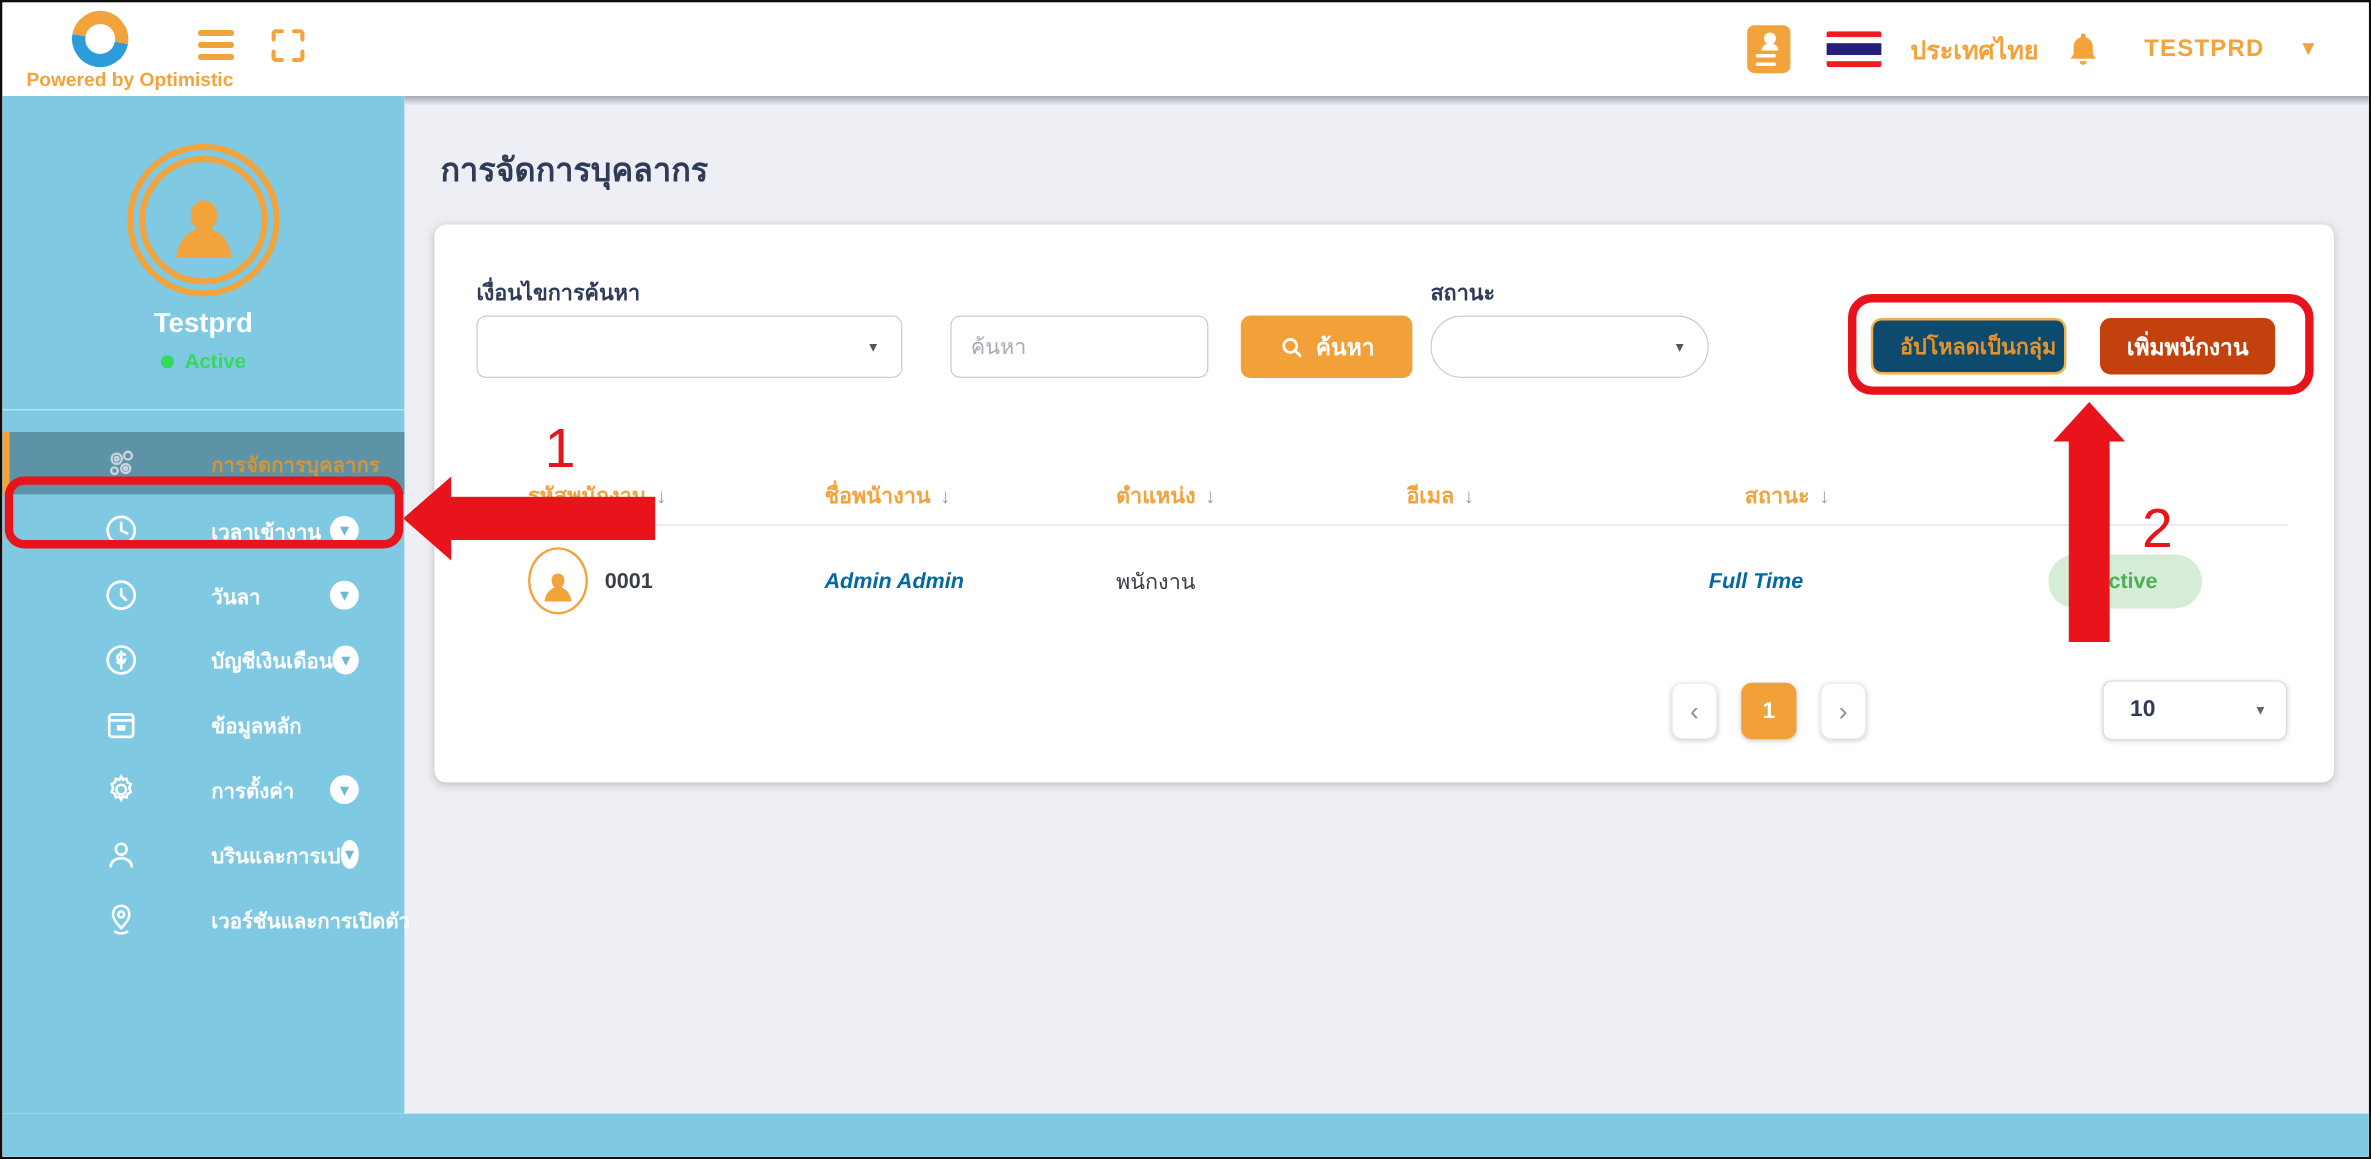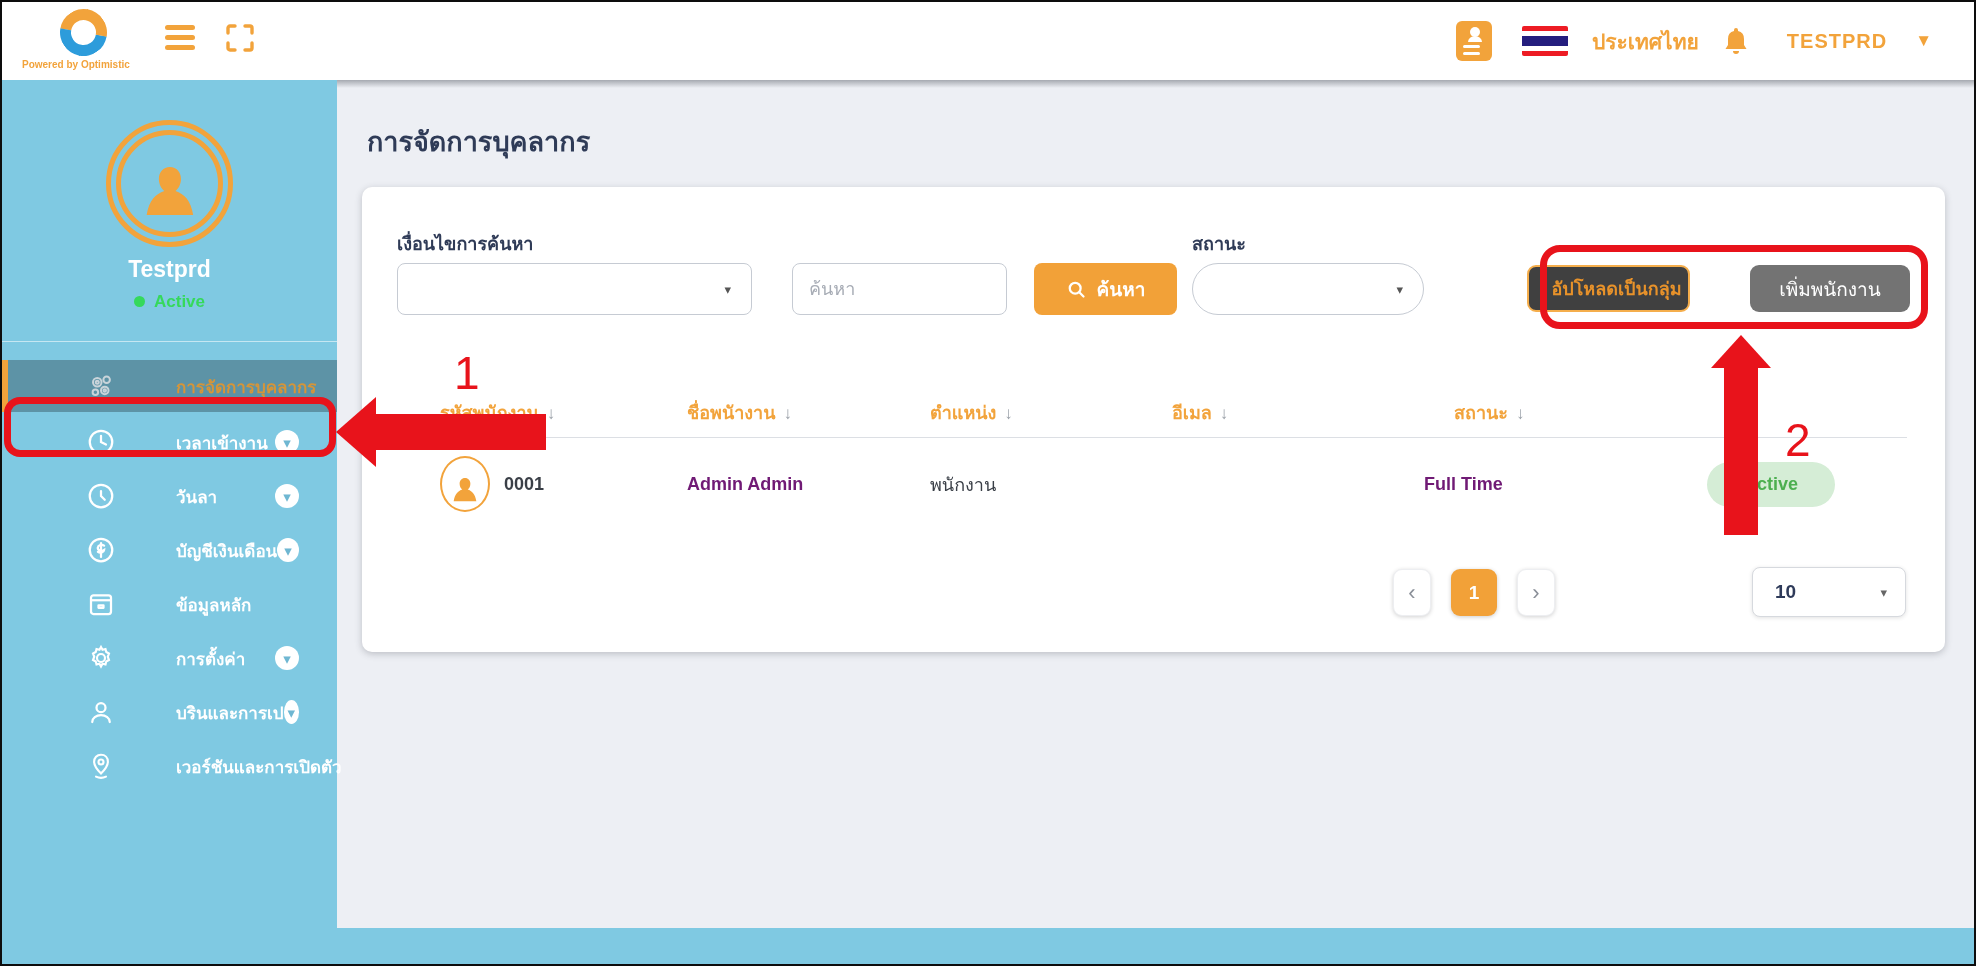--- a/index.html
+++ b/index.html
@@ -5,21 +5,21 @@
   html,body{margin:0;padding:0;background:#fff;}
   .screen{position:relative;width:1976px;height:966px;box-sizing:border-box;
     border:2px solid #0d0d0d;background:#fff;overflow:hidden;
     font-family:"Liberation Sans","DejaVu Sans",sans-serif;}
 
   
   .topbar{position:absolute;left:0;top:0;width:100%;height:78px;background:#fff;z-index:5;}
   .logo-ring{position:absolute;left:58px;top:7px;width:47px;height:47px;border-radius:50%;
     box-sizing:border-box;border:11px solid #F2A33B;border-left-color:#2D9CDB;border-bottom-color:#2D9CDB;
     transform:rotate(-35deg);}
-  .logo-caption{position:absolute;left:20px;top:57px;font-size:10px;font-weight:700;color:#F2A33B;}
+  .logo-caption{position:absolute;left:20px;top:57px;font-size:16px;font-weight:700;color:#F2A33B;}
   .hamburger{position:absolute;left:163px;top:23px;width:30px;cursor:pointer;background:none;border:none;padding:0;}
   .hamburger span{display:block;width:30px;height:5px;background:#F2A33B;border-radius:3px;margin-bottom:5px;}
   .fs-btn{position:absolute;left:223px;top:21px;width:30px;height:30px;background:none;border:none;padding:0;cursor:pointer;}
   .topbar-right{position:absolute;right:42px;top:0;height:78px;display:flex;align-items:center;gap:24px;}
   .doc-icon{width:36px;height:40px;background:#F2A33B;border-radius:6px;position:relative;}
   .doc-icon svg{position:absolute;inset:0;}
   .flag{width:46px;height:30px;display:flex;flex-direction:column;border-radius:2px;overflow:hidden;margin-left:6px;}
   .flag .r{flex:1;background:#ED1C24;} .flag .w{flex:1;background:#fff;} .flag .b{flex:2;background:#241E7E;}
   .lang-label{color:#F2A33B;font-weight:700;font-size:21px;}
   .bell{width:26px;height:30px;}
@@ -63,35 +63,35 @@
   .filter-select{left:35px;width:355px;border-radius:8px;}
   .status-select{left:830px;width:232px;border-radius:27px;}
   .select-caret{margin-left:auto;margin-right:20px;color:#555;font-size:13px;}
   .search-input{position:absolute;left:430px;top:76px;width:215px;height:52px;border:1px solid #C6CBD3;
     border-radius:8px;padding:0 16px;font-size:18px;color:#3A3F47;box-sizing:border-box;outline:none;
     font-family:inherit;}
   .search-input::placeholder{color:#A7ACB5;}
   .search-btn{position:absolute;left:672px;top:76px;width:143px;height:52px;background:#F2A138;border:none;
     border-radius:8px;color:#fff;font-size:19px;font-weight:700;display:flex;align-items:center;
     justify-content:center;gap:10px;cursor:pointer;font-family:inherit;}
-  .btn-outline{position:absolute;left:1165px;top:78px;width:163px;height:47px;background:#404040;
+  .btn-outline{position:absolute;left:1197px;top:78px;width:163px;height:47px;background:#0c4a6e;
     border:2px solid #F5AE4C;border-radius:9px;color:#E8922A;font-size:18px;font-weight:600;cursor:pointer;
     font-family:inherit;padding-left:22px;}
-  .btn-solid{position:absolute;left:1388px;top:78px;width:160px;height:47px;background:#737373;border:none;
-    border-radius:9px;color:#fff;font-size:19px;font-weight:400;cursor:pointer;font-family:inherit;}
+  .btn-solid{position:absolute;left:1388px;top:78px;width:146px;height:47px;background:#c2410c;border:none;
+    border-radius:9px;color:#fff;font-size:19px;font-weight:700;cursor:pointer;font-family:inherit;}
 
   .table{position:absolute;left:50px;right:38px;top:200px;}
   .thead,.trow{display:grid;grid-template-columns:247px 243px 242px 252px 283px 1fr;padding-left:28px;}
   .thead{height:50px;align-items:center;border-bottom:1px solid #DCDFE4;}
   .th{color:#F2A33B;font-size:18px;font-weight:700;cursor:pointer;white-space:nowrap;}
   .sort{color:#9AA0A8;font-weight:400;font-size:17px;margin-left:8px;}
   .th-status{padding-left:30px;}
   .trow{height:92px;align-items:center;cursor:pointer;}
   .cell{font-size:18px;color:#3A3F47;font-weight:400;}
-  .cell-strong{font-weight:700;color:#701a75;}
+  .cell-strong{font-weight:700;color:#0369a1;font-style:italic;}
   .cell-code{display:flex;align-items:center;gap:14px;font-size:18px;font-weight:600;color:#3A3F47;}
   .row-avatar{width:50px;height:56px;border:2px solid #F2A33B;border-radius:50%;background:#fff;
     display:flex;align-items:flex-end;justify-content:center;overflow:hidden;box-sizing:border-box;}
   .row-avatar svg{width:34px;height:40px;}
   .badge{width:128px;height:45px;border-radius:23px;background:#D5EDD6;color:#4CAF50;font-size:18px;
     font-weight:700;display:flex;align-items:center;justify-content:center;}
 
   .pager{position:absolute;left:1031px;top:382px;display:flex;gap:20px;align-items:center;}
   .pg-btn{width:38px;height:47px;background:#fff;border:1px solid #EDEEF1;border-radius:9px;
     box-shadow:0 1px 4px rgba(0,0,0,.18);color:#8A8F98;font-size:22px;display:flex;align-items:center;

